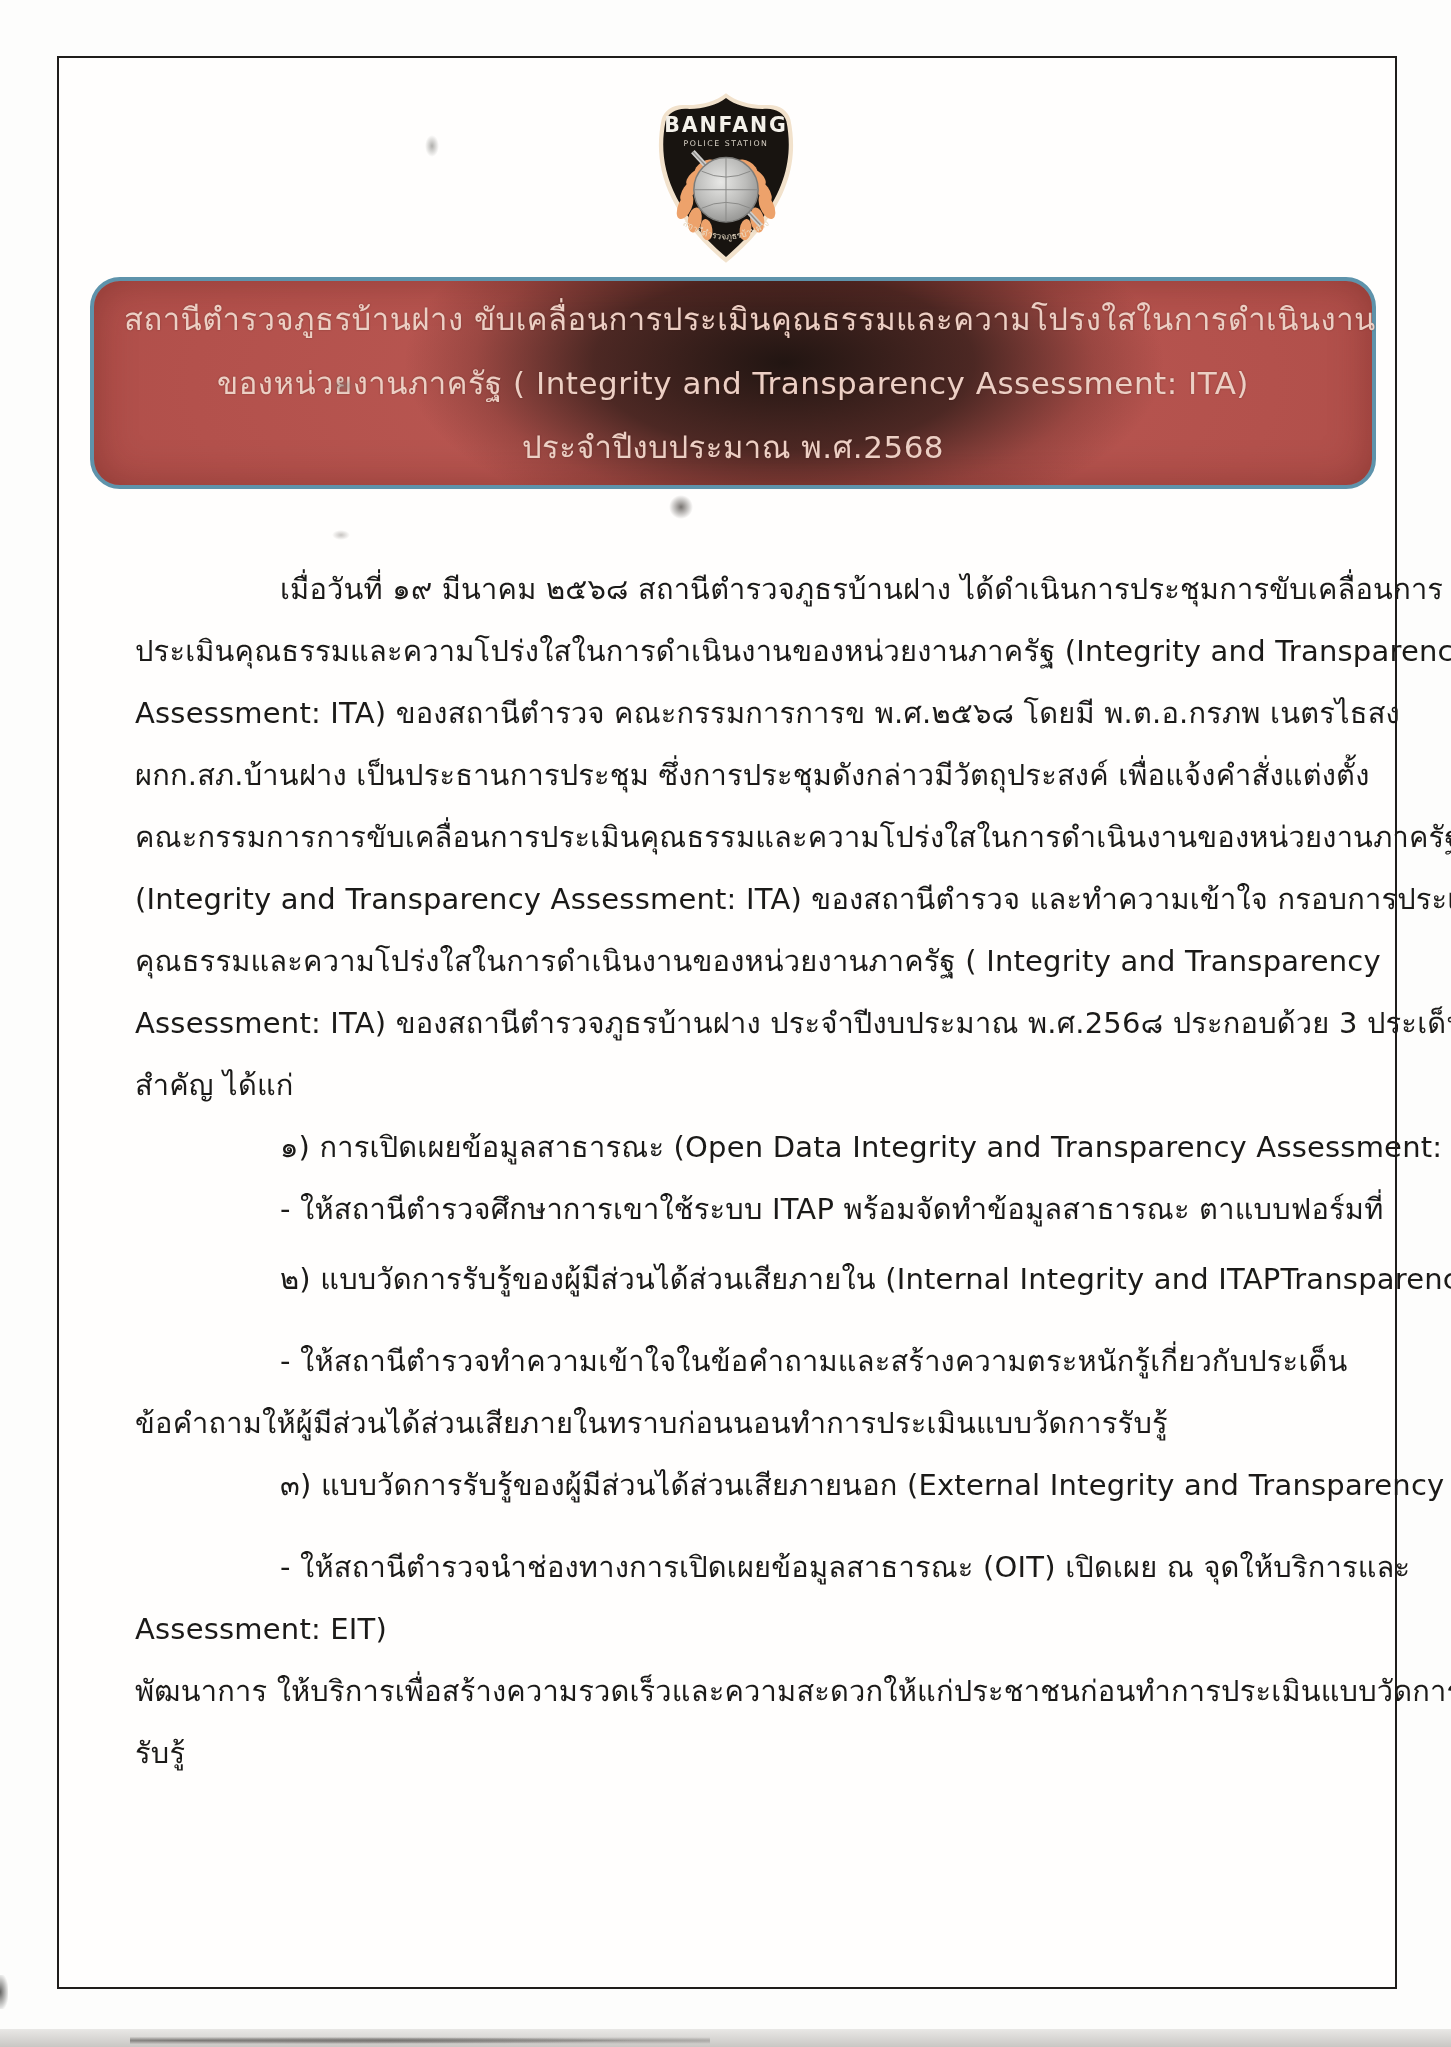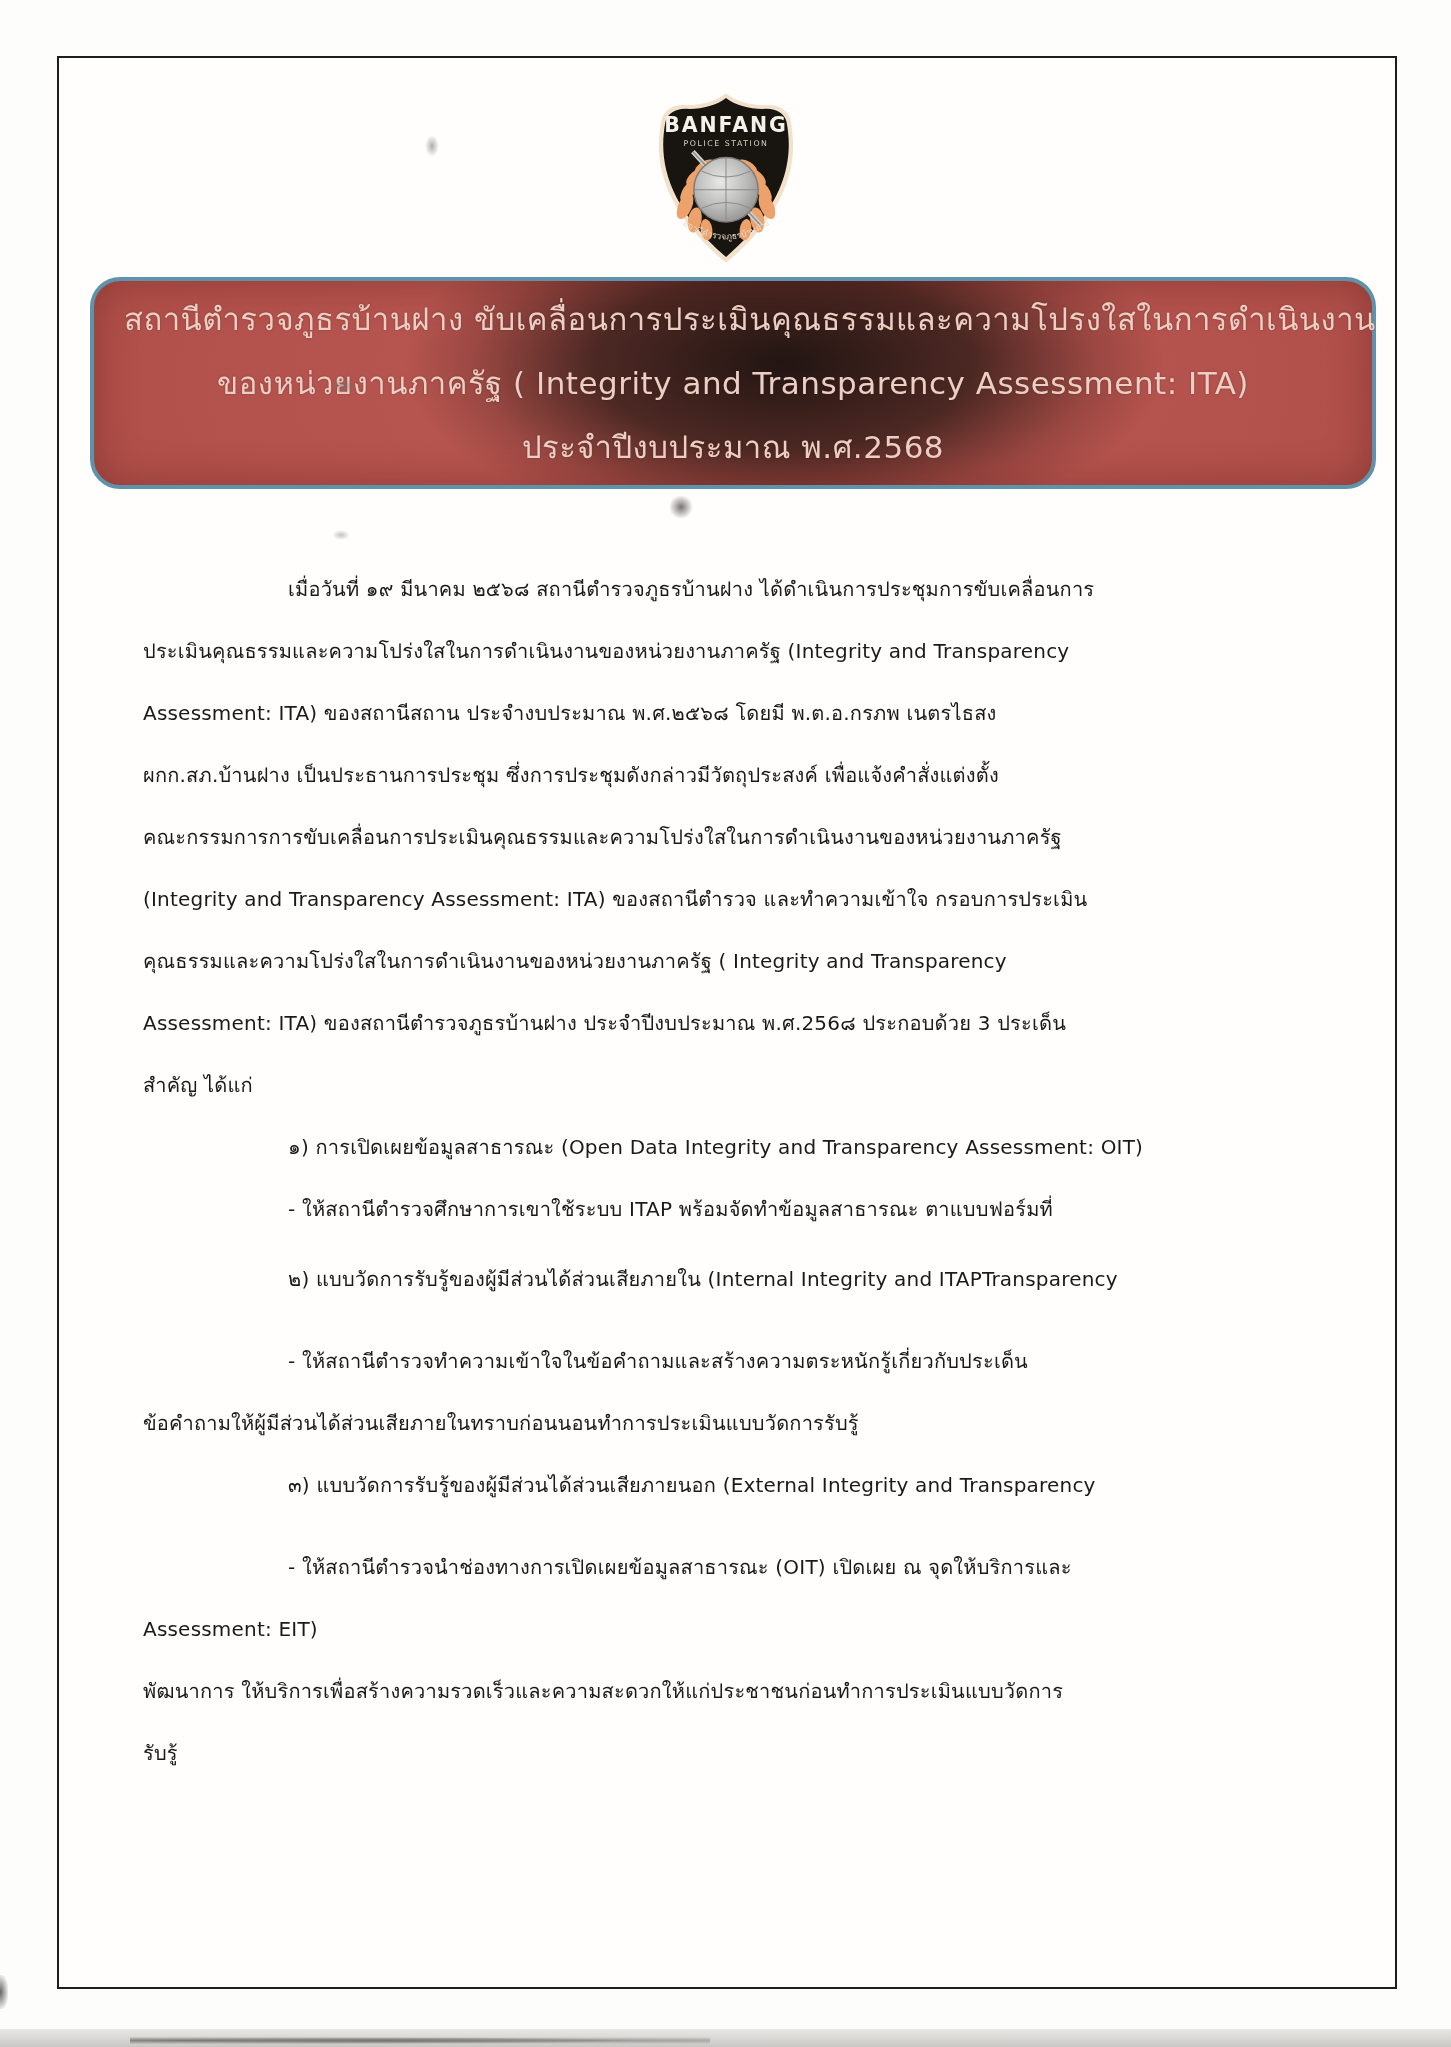--- a/index.html
+++ b/index.html
@@ -29,22 +29,22 @@
     display:flex;flex-direction:column;justify-content:center;
     text-align:center;padding:6px 30px;
   }
   .banner-line{
     color:#eccfc4;font-size:31px;line-height:64px;
     letter-spacing:0.5px;white-space:nowrap;
     text-shadow:0 0 2px rgba(60,20,15,0.4);
   }
   
   .doc-body{
-    position:absolute;left:143px;top:558px;width:1152px;
-    color:#1b1a18;font-size:20px;
+    position:absolute;left:135px;top:558px;width:1152px;
+    color:#1b1a18;font-size:29px;
   }
   .line{
     line-height:62px;white-space:nowrap;
     letter-spacing:0.2px;
   }
   .indent{padding-left:145px;}
   .gap-sm{margin-top:8px;}
   .gap-lg{margin-top:20px;}
   
   .artifact{position:absolute;pointer-events:none;}
@@ -121,21 +121,21 @@
 
 <div class="banner">
   <div class="banner-line">สถานีตำรวจภูธรบ้านฝาง ขับเคลื่อนการประเมินคุณธรรมและความโปรงใสในการดำเนินงาน</div>
   <div class="banner-line">ของหน่วยงานภาครัฐ ( Integrity and Transparency Assessment: ITA)</div>
   <div class="banner-line">ประจำปีงบประมาณ พ.ศ.2568</div>
 </div>
 
 <div class="doc-body">
   <div class="line indent">เมื่อวันที่ ๑๙ มีนาคม ๒๕๖๘ สถานีตำรวจภูธรบ้านฝาง  ได้ดำเนินการประชุมการขับเคลื่อนการ</div>
   <div class="line">ประเมินคุณธรรมและความโปร่งใสในการดำเนินงานของหน่วยงานภาครัฐ (Integrity and Transparency</div>
-  <div class="line">Assessment: ITA)  ของสถานีสถาน  ประจำงบประมาณ พ.ศ.๒๕๖๘  โดยมี  พ.ต.อ.กรภพ  เนตรไธสง</div>
+  <div class="line">Assessment: ITA)  ของสถานีตำรวจ  คณะกรรมการการข พ.ศ.๒๕๖๘  โดยมี  พ.ต.อ.กรภพ  เนตรไธสง</div>
   <div class="line">ผกก.สภ.บ้านฝาง เป็นประธานการประชุม  ซึ่งการประชุมดังกล่าวมีวัตถุประสงค์ เพื่อแจ้งคำสั่งแต่งตั้ง</div>
   <div class="line">คณะกรรมการการขับเคลื่อนการประเมินคุณธรรมและความโปร่งใสในการดำเนินงานของหน่วยงานภาครัฐ</div>
   <div class="line">(Integrity and Transparency Assessment: ITA) ของสถานีตำรวจ และทำความเข้าใจ กรอบการประเมิน</div>
   <div class="line">คุณธรรมและความโปร่งใสในการดำเนินงานของหน่วยงานภาครัฐ ( Integrity and Transparency</div>
   <div class="line">Assessment: ITA)  ของสถานีตำรวจภูธรบ้านฝาง ประจำปีงบประมาณ พ.ศ.256๘  ประกอบด้วย 3 ประเด็น</div>
   <div class="line">สำคัญ  ได้แก่</div>
   <div class="line indent">๑) การเปิดเผยข้อมูลสาธารณะ (Open Data Integrity  and Transparency Assessment: OIT)</div>
   <div class="line indent">- ให้สถานีตำรวจศึกษาการเขาใช้ระบบ  ITAP พร้อมจัดทำข้อมูลสาธารณะ ตาแบบฟอร์มที่</div>
   <div class="line indent gap-sm">๒) แบบวัดการรับรู้ของผู้มีส่วนได้ส่วนเสียภายใน (Internal Integrity and ITAPTransparency</div>
   <div class="line indent gap-lg">- ให้สถานีตำรวจทำความเข้าใจในข้อคำถามและสร้างความตระหนักรู้เกี่ยวกับประเด็น</div>

